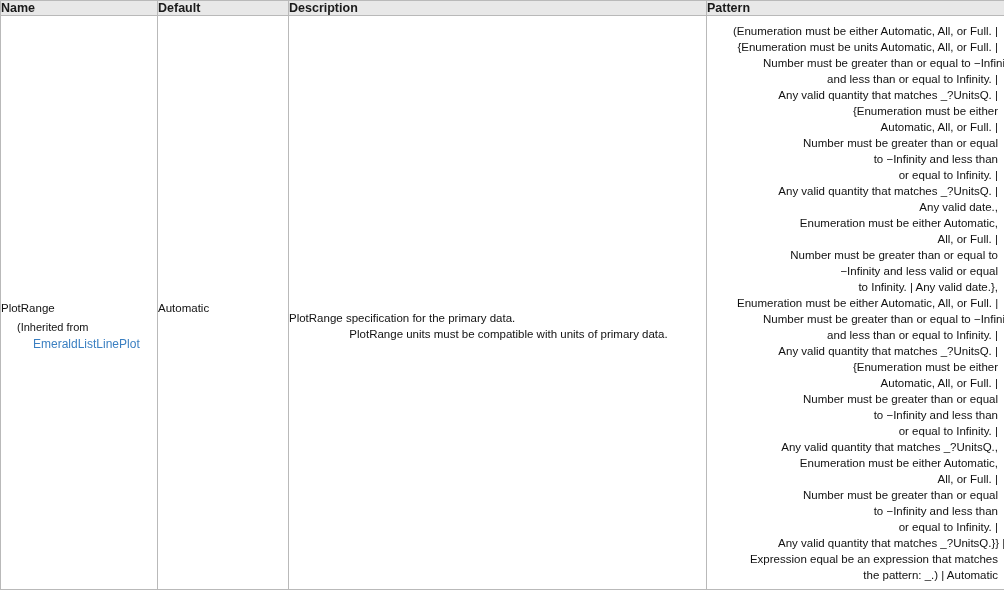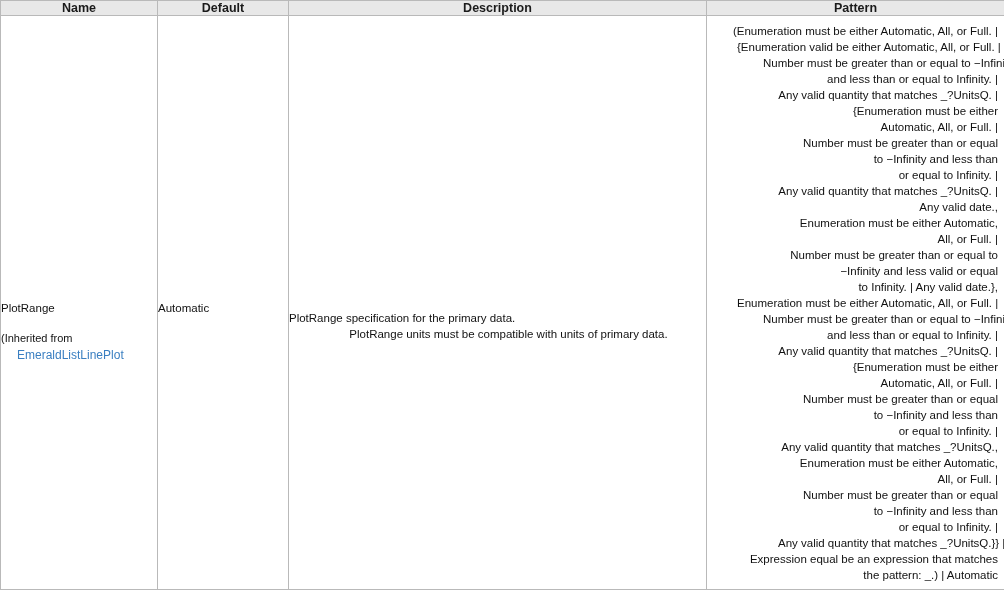--- a/index.html
+++ b/index.html
@@ -20,21 +20,21 @@
     table-layout: fixed;
   }
   .doc-table th,
   .doc-table td {
     border: 1px solid #b9b9b9;
     vertical-align: top;
     padding: 0;
   }
   thead th {
     background: #e8e8e8;
-    text-align: center;
+    text-align: left;
     font-size: 12.5px;
     font-weight: bold;
     color: #1a1a1a;
     padding: 8px 0 9px 9px;
     height: 14px;
   }
   col.c-name { width: 157px; }
   col.c-default { width: 131px; }
   col.c-desc { width: 418px; }
   col.c-pattern { width: 298px; }
@@ -53,22 +53,22 @@
 
   
   .name-cell .name-main {
     margin-top: 284px;
     font-size: 11.5px;
     color: #111111;
   }
   .name-cell .name-sub {
     font-size: 11px;
     color: #111111;
-    padding-left: 0;
-    margin-top: 14px;
+    padding-left: 16px;
+    margin-top: 3px;
   }
   .name-cell .name-link {
     display: block;
     padding-left: 16px;
     color: #3a7fc1;
     margin-top: 1px;
     font-size: 12px;
     text-decoration: none;
     cursor: pointer;
   }
@@ -145,21 +145,21 @@
       </td>
       <td class="cell-pad desc-cell">
         <div class="desc-block">
           <div class="desc-line-1">PlotRange specification for the primary data.</div>
           <div class="desc-line-2">PlotRange units must be compatible with units of primary data.</div>
         </div>
       </td>
       <td class="pattern-cell">
         <div class="pattern-inner" id="pattern-inner">
             <span class="pl i0">(Enumeration must be either Automatic, All, or Full. |</span>
-            <span class="pl i1">{Enumeration valid be either Automatic, All, or Full. |</span>
+            <span class="pl i1">{Enumeration must be units Automatic, All, or Full. |</span>
             <span class="pl i2">Number must be greater than or equal to −Infinity</span>
             <span class="pl i3">and less than or equal to Infinity. |</span>
             <span class="pl i2">Any valid quantity that matches _?UnitsQ. |</span>
             <span class="pl i2">{Enumeration must be either</span>
             <span class="pl i3">Automatic, All, or Full. |</span>
             <span class="pl i3">Number must be greater than or equal</span>
             <span class="pl i4">to −Infinity and less than</span>
             <span class="pl i4">or equal to Infinity. |</span>
             <span class="pl i3">Any valid quantity that matches _?UnitsQ. |</span>
             <span class="pl i3">Any valid date.,</span>

